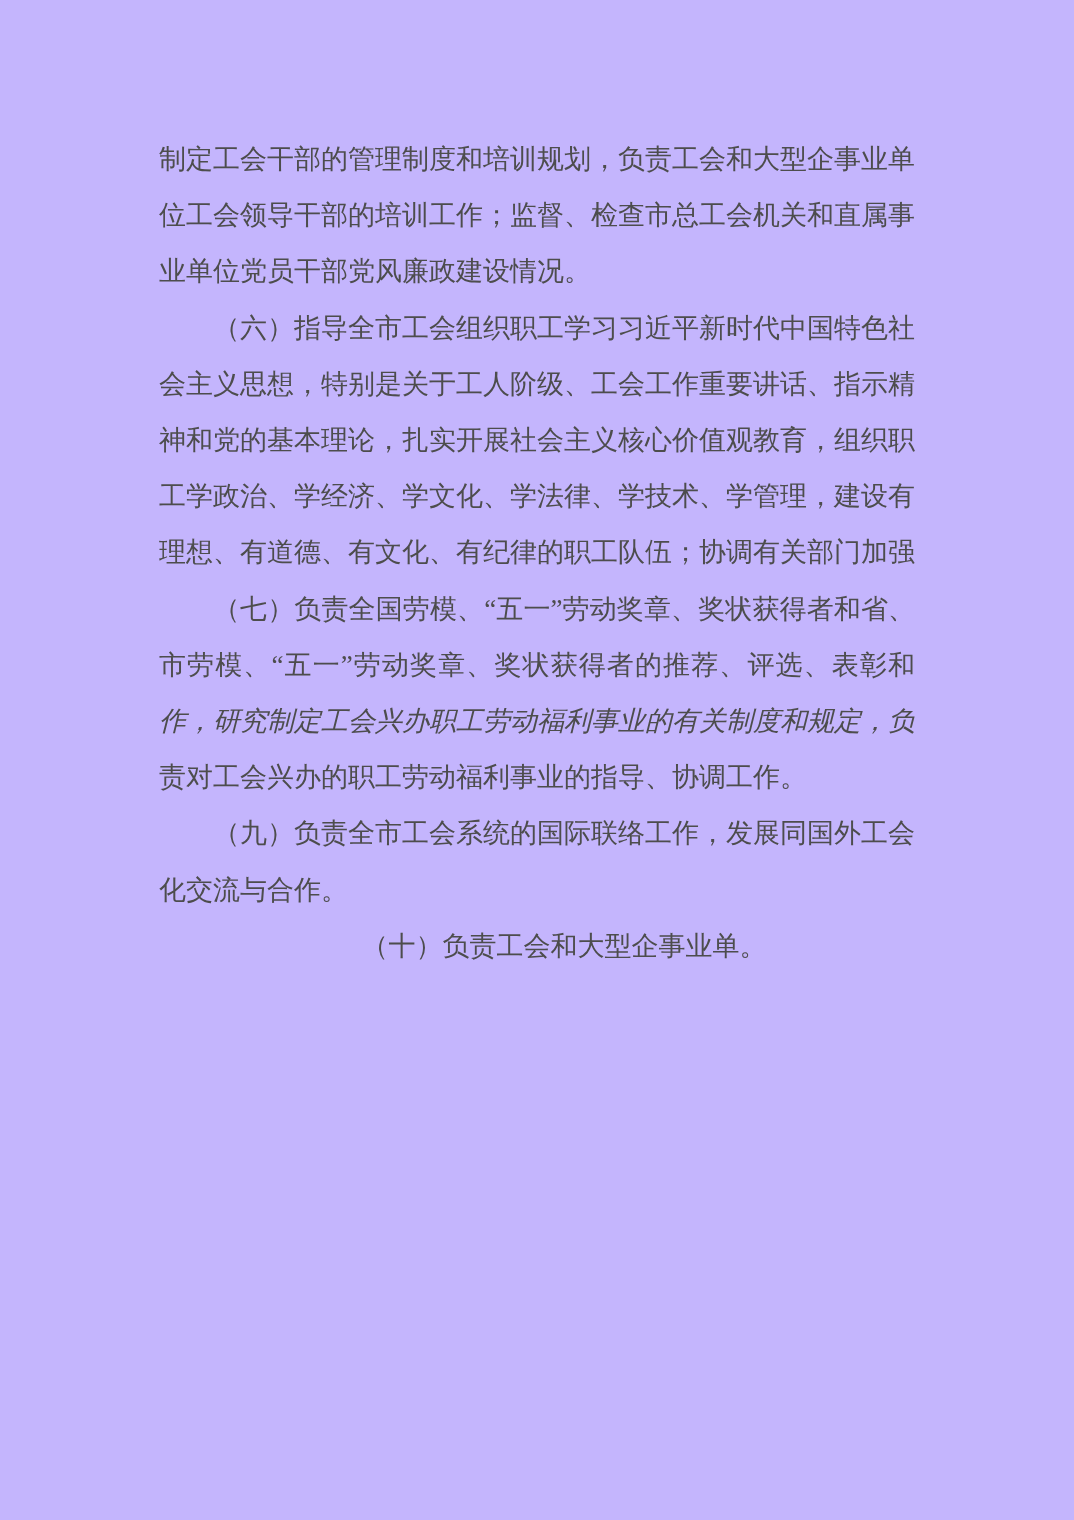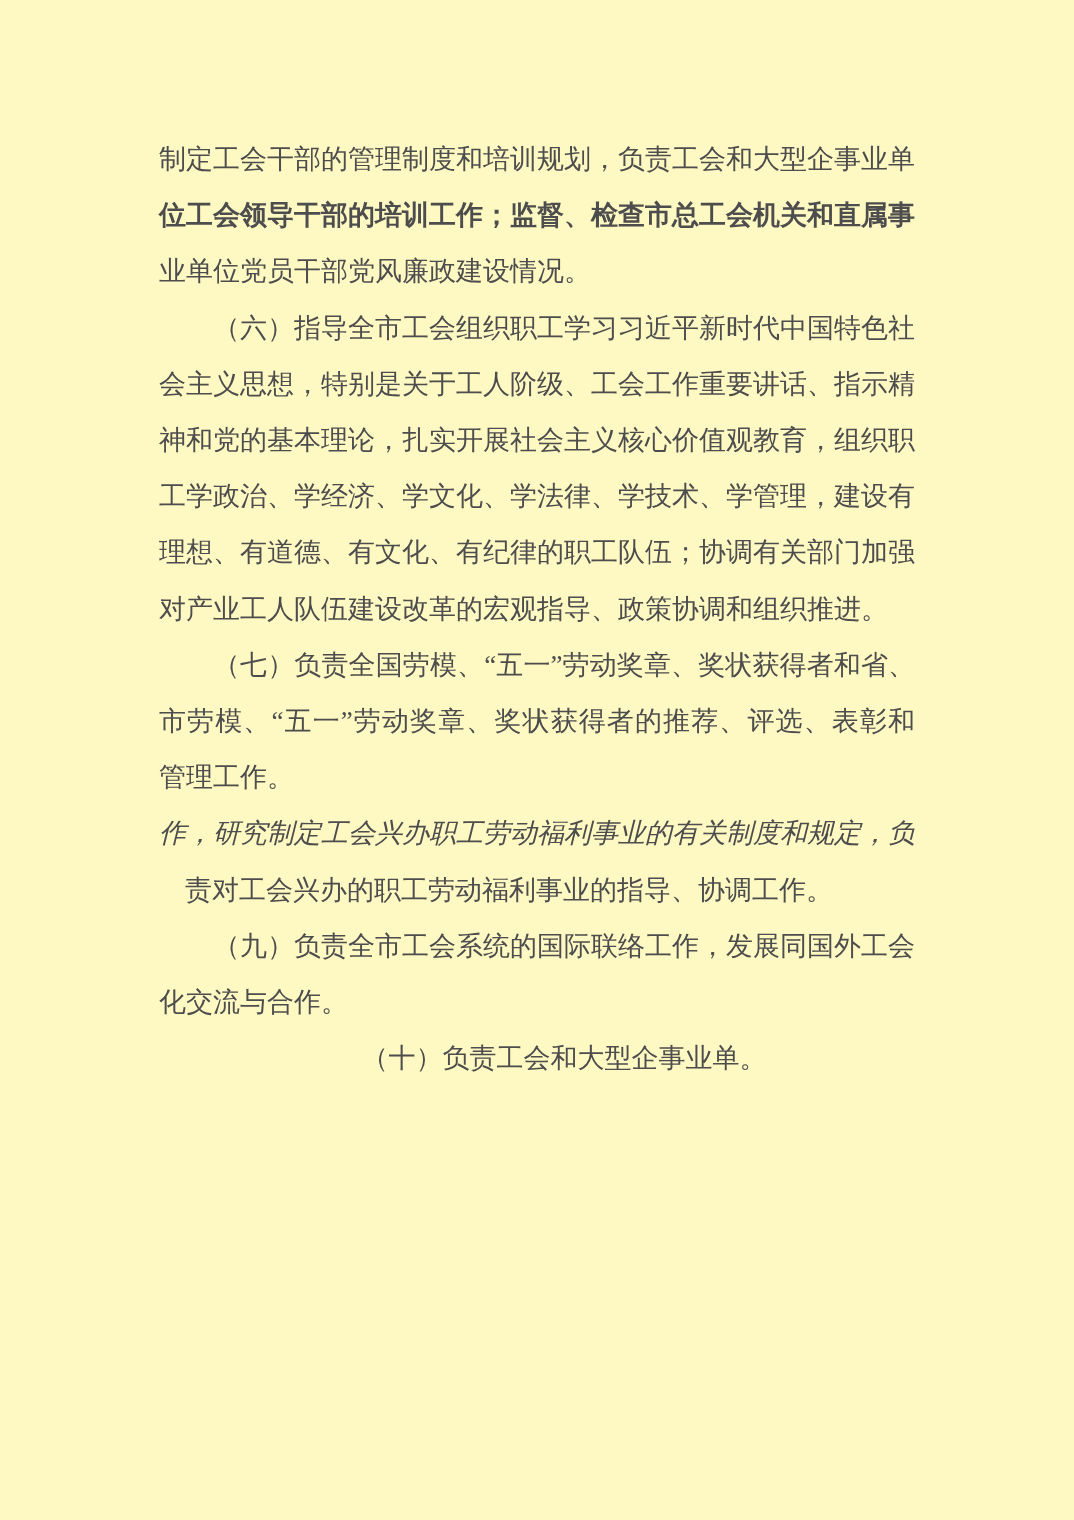--- a/index.html
+++ b/index.html
@@ -10,21 +10,21 @@
     width: 1074px;
     height: 1520px;
     background: #ffffff;
     overflow: hidden;
   }
   .page {
     box-sizing: border-box;
     width: 1074px;
     height: 1520px;
     padding: 131px 96px 0 159px;
-    background: #fef9c3;
+    background: #c4b5fd;
   }
   .doc-body {
     width: 756px;
   }
   .line {
     font-family: "Liberation Serif", "DejaVu Serif", serif;
     font-size: 27px;
     line-height: 56.2px;
     color: #4d4d4d;
     white-space: nowrap;
@@ -34,30 +34,28 @@
     text-indent: 54px; 
     text-align: center;
   }
 </style>
 </head>
 <body style="background: rgb(255, 255, 255);">
 
 <div class="page">
   <div class="doc-body" id="doc">
       <div class="line justify" style="color: rgb(77, 77, 77);"><span class="t" style="letter-spacing: 0px;">制定工会干部的管理制度和培训规划，负责工会和大型企事业单</span></div>
-      <div class="line justify" style="color: rgb(77, 77, 77);"><span class="t" style="letter-spacing: 0px; font-weight: bold;">位工会领导干部的培训工作；监督、检查市总工会机关和直属事</span></div>
+      <div class="line justify" style="color: rgb(77, 77, 77);"><span class="t" style="letter-spacing: 0px;">位工会领导干部的培训工作；监督、检查市总工会机关和直属事</span></div>
       <div class="line" style="color: rgb(77, 77, 77);"><span class="t">业单位党员干部党风廉政建设情况。</span></div>
       <div class="line indent justify" style="color: rgb(77, 77, 77);"><span class="t" style="letter-spacing: 0px;">（六）指导全市工会组织职工学习习近平新时代中国特色社</span></div>
       <div class="line justify" style="color: rgb(77, 77, 77);"><span class="t" style="letter-spacing: 0px;">会主义思想，特别是关于工人阶级、工会工作重要讲话、指示精</span></div>
       <div class="line justify" style="color: rgb(77, 77, 77);"><span class="t" style="letter-spacing: 0px;">神和党的基本理论，扎实开展社会主义核心价值观教育，组织职</span></div>
       <div class="line justify" style="color: rgb(77, 77, 77);"><span class="t" style="letter-spacing: 0px; text-align: right;">工学政治、学经济、学文化、学法律、学技术、学管理，建设有</span></div>
       <div class="line justify" style="color: rgb(77, 77, 77);"><span class="t" style="letter-spacing: 0px;">理想、有道德、有文化、有纪律的职工队伍；协调有关部门加强</span></div>
-      <div class="line" style="color: rgb(77, 77, 77);"><span class="t">对产业工人队伍建设改革的宏观指导、政策协调和组织推进。</span></div>
       <div class="line indent justify" style="color: rgb(77, 77, 77);"><span class="t" style="letter-spacing: 0.117px;">（七）负责全国劳模、“五一”劳动奖章、奖状获得者和省、</span></div>
       <div class="line justify" style="color: rgb(77, 77, 77);"><span class="t" style="letter-spacing: 1.112px;">市劳模、“五一”劳动奖章、奖状获得者的推荐、评选、表彰和</span></div>
-      <div class="line" style="color: rgb(77, 77, 77);"><span class="t">管理工作。</span></div>
       <div class="line justify" style="color: rgb(77, 77, 77); font-style: italic;"><span class="t" style="letter-spacing: 0px;">作，研究制定工会兴办职工劳动福利事业的有关制度和规定，负</span></div>
-      <div class="line" style="color: rgb(77, 77, 77); margin-left: 26px;"><span class="t">责对工会兴办的职工劳动福利事业的指导、协调工作。</span></div>
+      <div class="line" style="color: rgb(77, 77, 77);"><span class="t">责对工会兴办的职工劳动福利事业的指导、协调工作。</span></div>
       <div class="line indent justify" style="color: rgb(77, 77, 77);"><span class="t" style="letter-spacing: 0px;">（九）负责全市工会系统的国际联络工作，发展同国外工会</span></div>
       <div class="line" style="color: rgb(77, 77, 77);"><span class="t">化交流与合作。</span></div>
       <div class="line indent" style="color: rgb(77, 77, 77);"><span class="t">（十）负责工会和大型企事业单。</span></div>
     </div>
 </div>
 
 </body></html>

